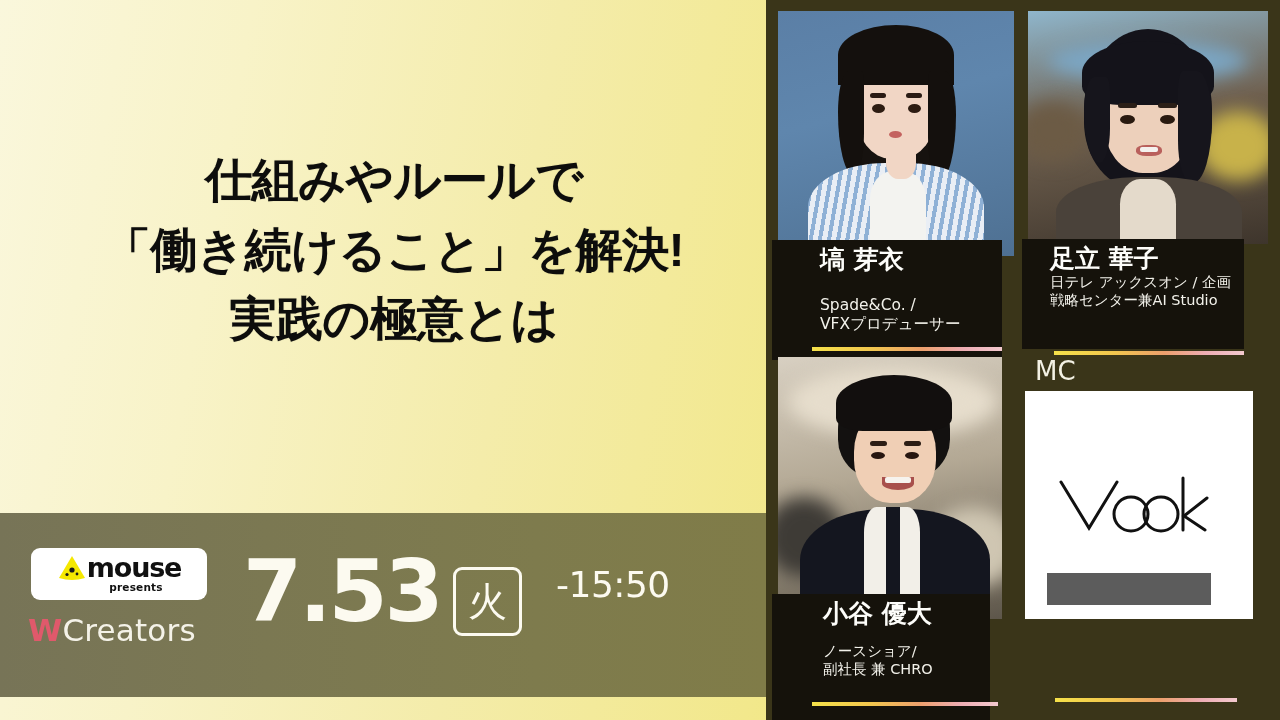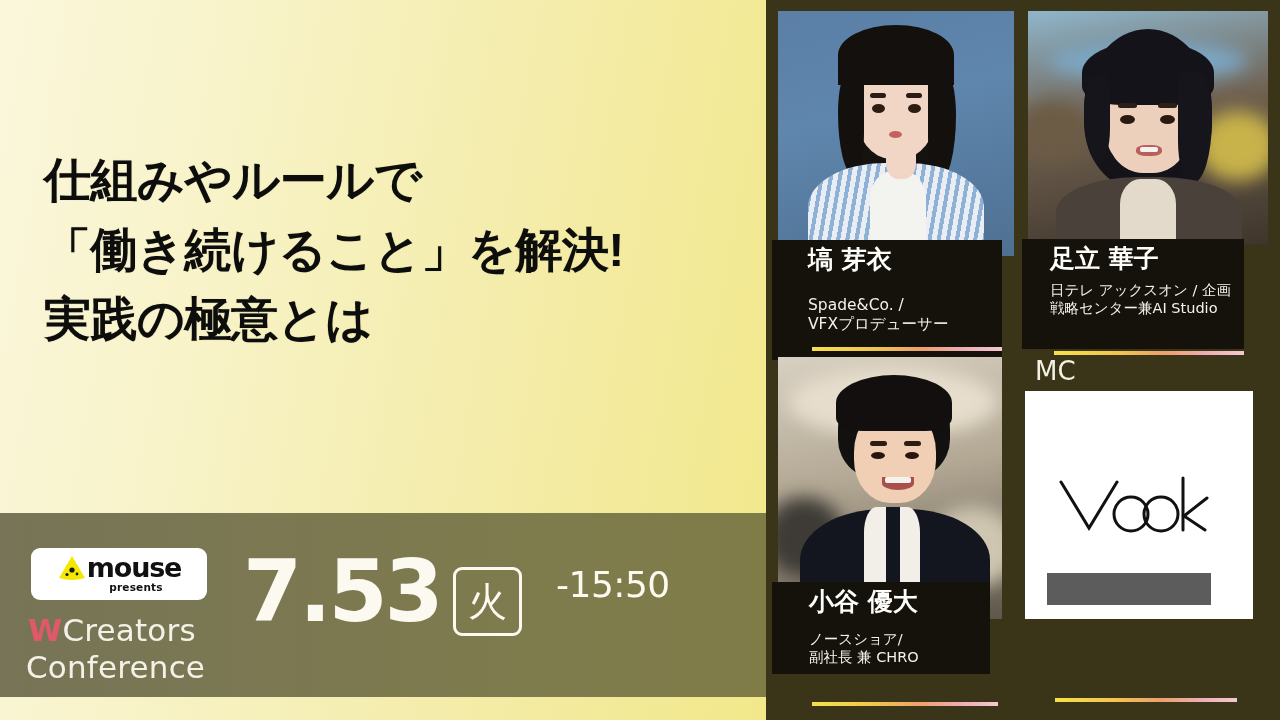--- a/index.html
+++ b/index.html
@@ -21,20 +21,21 @@
   
   .headline {
     position:absolute; left:44px; top:145px; width:700px;
     color:#0d0d0c;
     font-weight:bold;
     font-size:47px;
     line-height:1.48;
     letter-spacing:-0.5px;
     white-space:pre-line;
     text-shadow:0 0 1px rgba(0,0,0,0.25);
+    text-align:center;
   }
 
   
   .bottom-bar {
     position:absolute; left:0; top:513px; width:766px; height:184px;
     background:linear-gradient(90deg,#777457 0%,#7b7852 35%,#7e7b4d 70%,#807c48 100%);
   }
 
   
   .mouse-plate {
@@ -172,21 +173,20 @@
         <circle cx="10" cy="20.5" r="1.6" fill="#1a1a1a"></circle>
         <circle cx="20" cy="20" r="1.4" fill="#1a1a1a"></circle>
       </svg>
       <span class="mouse-word">mouse</span>
     </div>
     <div class="mouse-presents">presents</div>
   </div>
 
   <div class="conf-title">
     <span class="w">W</span><span>Creators</span>
-    <span class="conf-line2">Conference</span>
   </div>
 
   <div class="date-num">7.53</div>
   <div class="day-box">
     <span>火</span>
   </div>
   <div class="time-block">
     <div>-15:50</div>
   </div>
 
@@ -203,21 +203,21 @@
         <div style="position:absolute; left:92px; top:82px; width:16px; height:5px; background:#2a1b14; border-radius:3px;"></div>
         <div style="position:absolute; left:128px; top:82px; width:16px; height:5px; background:#2a1b14; border-radius:3px;"></div>
         <div style="position:absolute; left:94px; top:93px; width:13px; height:9px; background:#2d1c12; border-radius:50%;"></div>
         <div style="position:absolute; left:130px; top:93px; width:13px; height:9px; background:#2d1c12; border-radius:50%;"></div>
         <div style="position:absolute; left:111px; top:120px; width:13px; height:7px; background:#c4625f; border-radius:50%;"></div>
         <div class="body" style="left:30px; top:152px; width:176px; height:100px; background:repeating-linear-gradient(100deg,#e9eef5 0 5px,#8fb1d6 5px 9px);"></div>
         <div style="position:absolute; left:92px; top:160px; width:56px; height:70px; background:#f3f3f0; border-radius:40% 40% 0 0;"></div>
         <div style="position:absolute; left:108px; top:128px; width:30px; height:40px; background:#f1d6c5; border-radius:40%;"></div>
       </div>
     </div>
-    <div class="name-plate" style="left:-6px; top:229px; width:230px; height:120px; padding-left:36px;">
+    <div class="name-plate" style="left:-6px; top:229px; width:230px; height:120px; padding-left:48px;">
       <div class="nm" style="font-size:25px;">塙 芽衣</div>
       <div class="role" style="font-size:15.5px; margin-top:22px;">Spade&amp;Co. /
 VFXプロデューサー</div>
     </div>
     <div class="accent-strip" style="left:34px; top:336px; width:190px;"></div>
   </div>
 
   <div class="card" style="left:1028px; top:11px; width:240px; height:343px;">
     <div class="card-photo" style="height:233px;">
       <div class="ph p2">
@@ -234,21 +234,21 @@
         <div style="position:absolute; left:92px; top:104px; width:15px; height:9px; background:#29190f; border-radius:50%;"></div>
         <div style="position:absolute; left:132px; top:104px; width:15px; height:9px; background:#29190f; border-radius:50%;"></div>
         <div style="position:absolute; left:108px; top:134px; width:26px; height:11px; background:#b9605c; border-radius:40%;"></div>
         <div style="position:absolute; left:112px; top:136px; width:18px; height:5px; background:#f4f1ee; border-radius:2px;"></div>
         <div class="body" style="left:28px; top:166px; width:186px; height:80px; background:#4a423a;"></div>
         <div style="position:absolute; left:92px; top:168px; width:56px; height:70px; background:#e4dacb; border-radius:36% 36% 0 0;"></div>
       </div>
     </div>
     <div class="name-plate" style="left:-6px; top:228px; width:222px; height:110px; padding-left:28px;">
       <div class="nm" style="font-size:25px;">足立 華子</div>
-      <div class="role" style="font-size:14.5px; margin-top:8px;">日テレ アックスオン / 企画
+      <div class="role" style="font-size:14.5px; margin-top:0;">日テレ アックスオン / 企画
 戦略センター兼AI Studio</div>
     </div>
     <div class="accent-strip" style="left:26px; top:340px; width:190px;"></div>
   </div>
 
   <div class="card" style="left:778px; top:357px; width:224px; height:352px;">
     <div class="card-photo" style="height:262px;">
       <div class="ph p3">
         <div class="blob" style="left:-14px; top:140px; width:80px; height:80px; background:#3e3b36;"></div>
         <div class="blob" style="left:150px; top:150px; width:90px; height:80px; background:#cfc6b2;"></div>
@@ -260,21 +260,21 @@
         <div style="position:absolute; left:126px; top:84px; width:17px; height:5px; background:#2c1d14; border-radius:3px;"></div>
         <div style="position:absolute; left:93px; top:95px; width:14px; height:7px; background:#271610; border-radius:50%;"></div>
         <div style="position:absolute; left:127px; top:95px; width:14px; height:7px; background:#271610; border-radius:50%;"></div>
         <div style="position:absolute; left:104px; top:120px; width:32px; height:13px; background:#a8504c; border-radius:0 0 50% 50%;"></div>
         <div style="position:absolute; left:107px; top:120px; width:26px; height:6px; background:#f6f3ee; border-radius:2px;"></div>
         <div class="body" style="left:22px; top:152px; width:190px; height:116px; background:#14161f;"></div>
         <div style="position:absolute; left:86px; top:150px; width:56px; height:116px; background:#f2efe8; border-radius:22% 22% 0 0;"></div>
         <div style="position:absolute; left:108px; top:150px; width:14px; height:116px; background:#14161f;"></div>
       </div>
     </div>
-    <div class="name-plate" style="left:-6px; top:225px; width:218px; height:92px; padding-left:37px;">
+    <div class="name-plate" style="left:-6px; top:237px; width:218px; height:126px; padding-left:51px;">
       <div class="nm" style="font-size:25px;">小谷 優大</div>
       <div class="role" style="font-size:14.5px; margin-top:14px;">ノースショア/
 副社長 兼 CHRO</div>
     </div>
     <div class="accent-strip" style="left:34px; top:345px; width:186px;"></div>
   </div>
 
   <div class="mc-label">MC</div>
 
   <div class="card" style="left:1025px; top:391px; width:240px; height:318px;">

